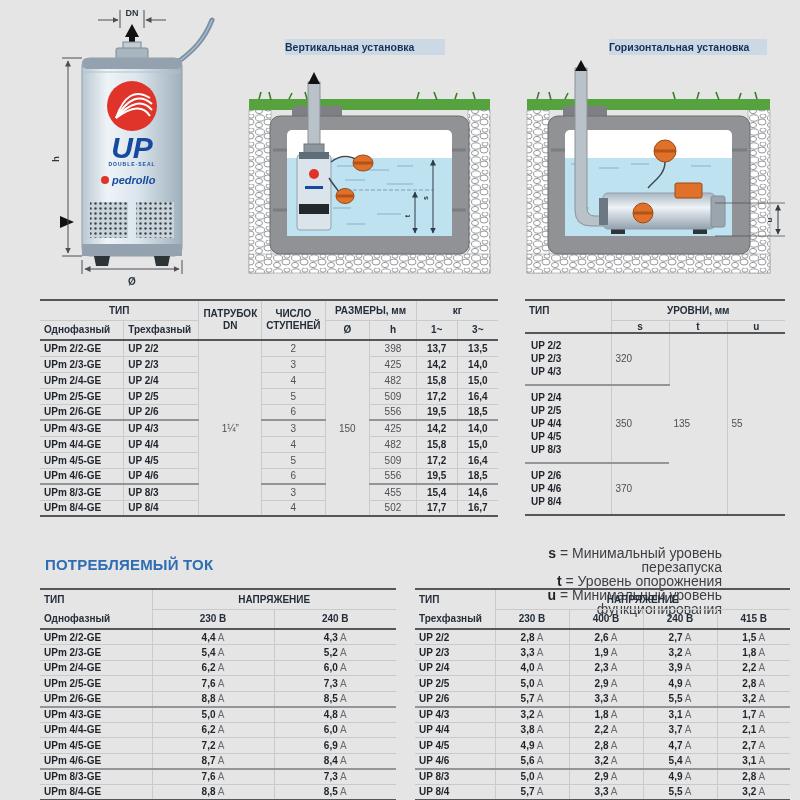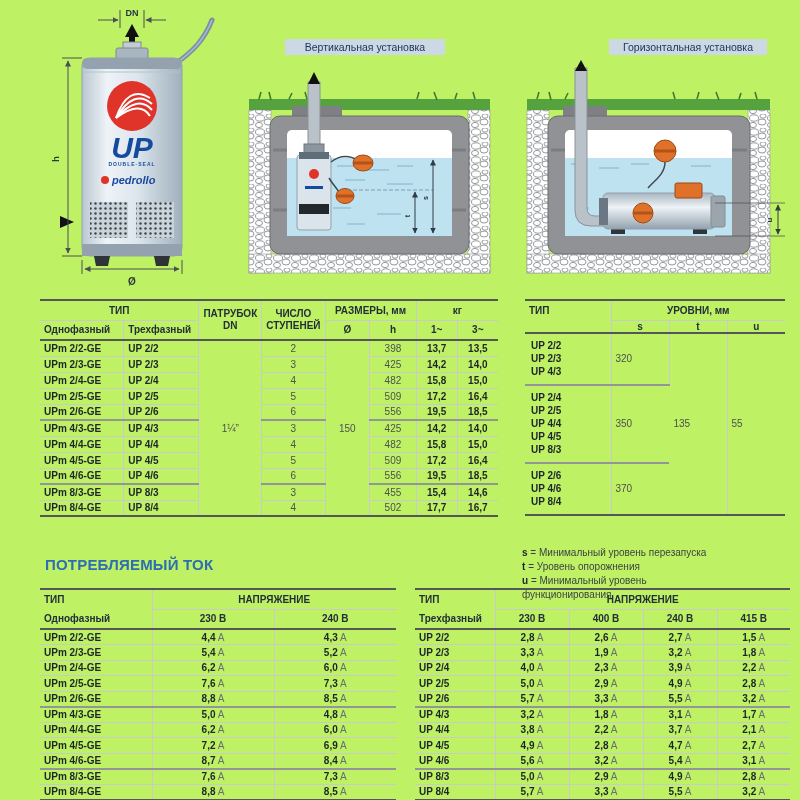--- a/index.html
+++ b/index.html
@@ -5,24 +5,24 @@
   :root{
     --accent-blue:#2e6db4; --band-bg:#ccd8e4; --band-text:#17325a;
     --brand-red:#e0342b; --brand-blue:#164a9e; --water:#bfe2f0;
     --float-orange:#e0712b; --grass:#56a23e; --tank-gray:#909295;
     --border-dark:#55565a; --border-light:#c9cacc; --border-mid:#939598;
     --header-text:#242e3a; --value-text:#4d4f53; --bold-text:#1f242b;
   }
   *{margin:0;padding:0;box-sizing:border-box;}
   html,body{background:#fff;}
   body{width:800px;height:800px;overflow:hidden;font-family:"Liberation Sans",sans-serif;}
-  #page{position:relative;width:800px;height:800px;background:#bef264;}
+  #page{position:relative;width:800px;height:800px;background:#e5e5e5;}
 
   .band{position:absolute;background:var(--band-bg);color:var(--band-text);
-    font-size:10.5px;font-weight:normal;text-align:center;line-height:16px;height:16px;}
+    font-size:10.5px;font-weight:bold;text-align:left;line-height:16px;height:16px;}
 
   .fig{position:absolute;}
   svg text{font-family:"Liberation Sans",sans-serif;}
 
   
   table{border-collapse:collapse;table-layout:fixed;font-size:10px;color:var(--value-text);
     border-top:2px solid var(--border-dark);border-bottom:2px solid var(--border-dark);}
   th,td{border-right:1px solid var(--border-light);border-bottom:1px solid var(--border-light);
     padding:0 4px;white-space:nowrap;overflow:hidden;}
   th:last-child,td:last-child{border-right:none;}
@@ -39,21 +39,21 @@
 
   #main-table-wrap{position:absolute;left:40px;top:299px;width:458px;}
   #main-table thead tr{height:20px;}
 
   #levels-wrap{position:absolute;left:525px;top:299px;width:260px;}
   #levels-table .models{padding:5px 0 6px 6px;}
   #levels-table .models div{font-weight:bold;color:var(--bold-text);line-height:13px;white-space:nowrap;}
   #levels-table .lv-s,#levels-table .lv-t,#levels-table .lv-u{vertical-align:middle;}
   #levels-table .no-bottom{border-bottom:none;}
 
-  #legend{position:absolute;left:522px;top:546px;width:200px;font-size:10px;color:#3c3f44;line-height:14px;}
+  #legend{position:absolute;left:522px;top:546px;width:200px;font-size:14px;color:#3c3f44;line-height:14px;text-align:right;}
   #legend .key{font-weight:bold;color:var(--bold-text);}
 
   #current-heading{position:absolute;left:45px;top:556px;font-size:15px;font-weight:bold;
     color:var(--accent-blue);letter-spacing:.2px;}
 
   .cur-wrap{position:absolute;top:588px;}
   #single-wrap{left:40px;width:356px;}
   #three-wrap{left:415px;width:375px;}
   .cur-table thead tr{height:19px;}
   .cur-table td{height:15.5px;}

